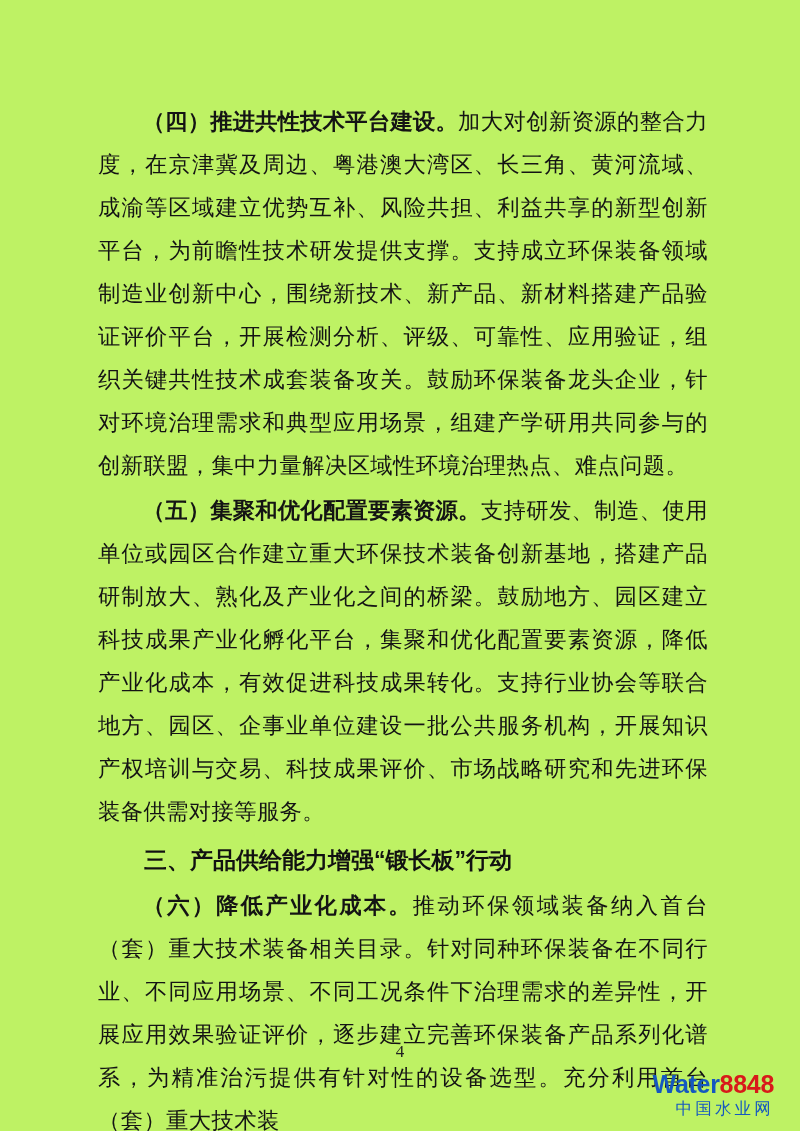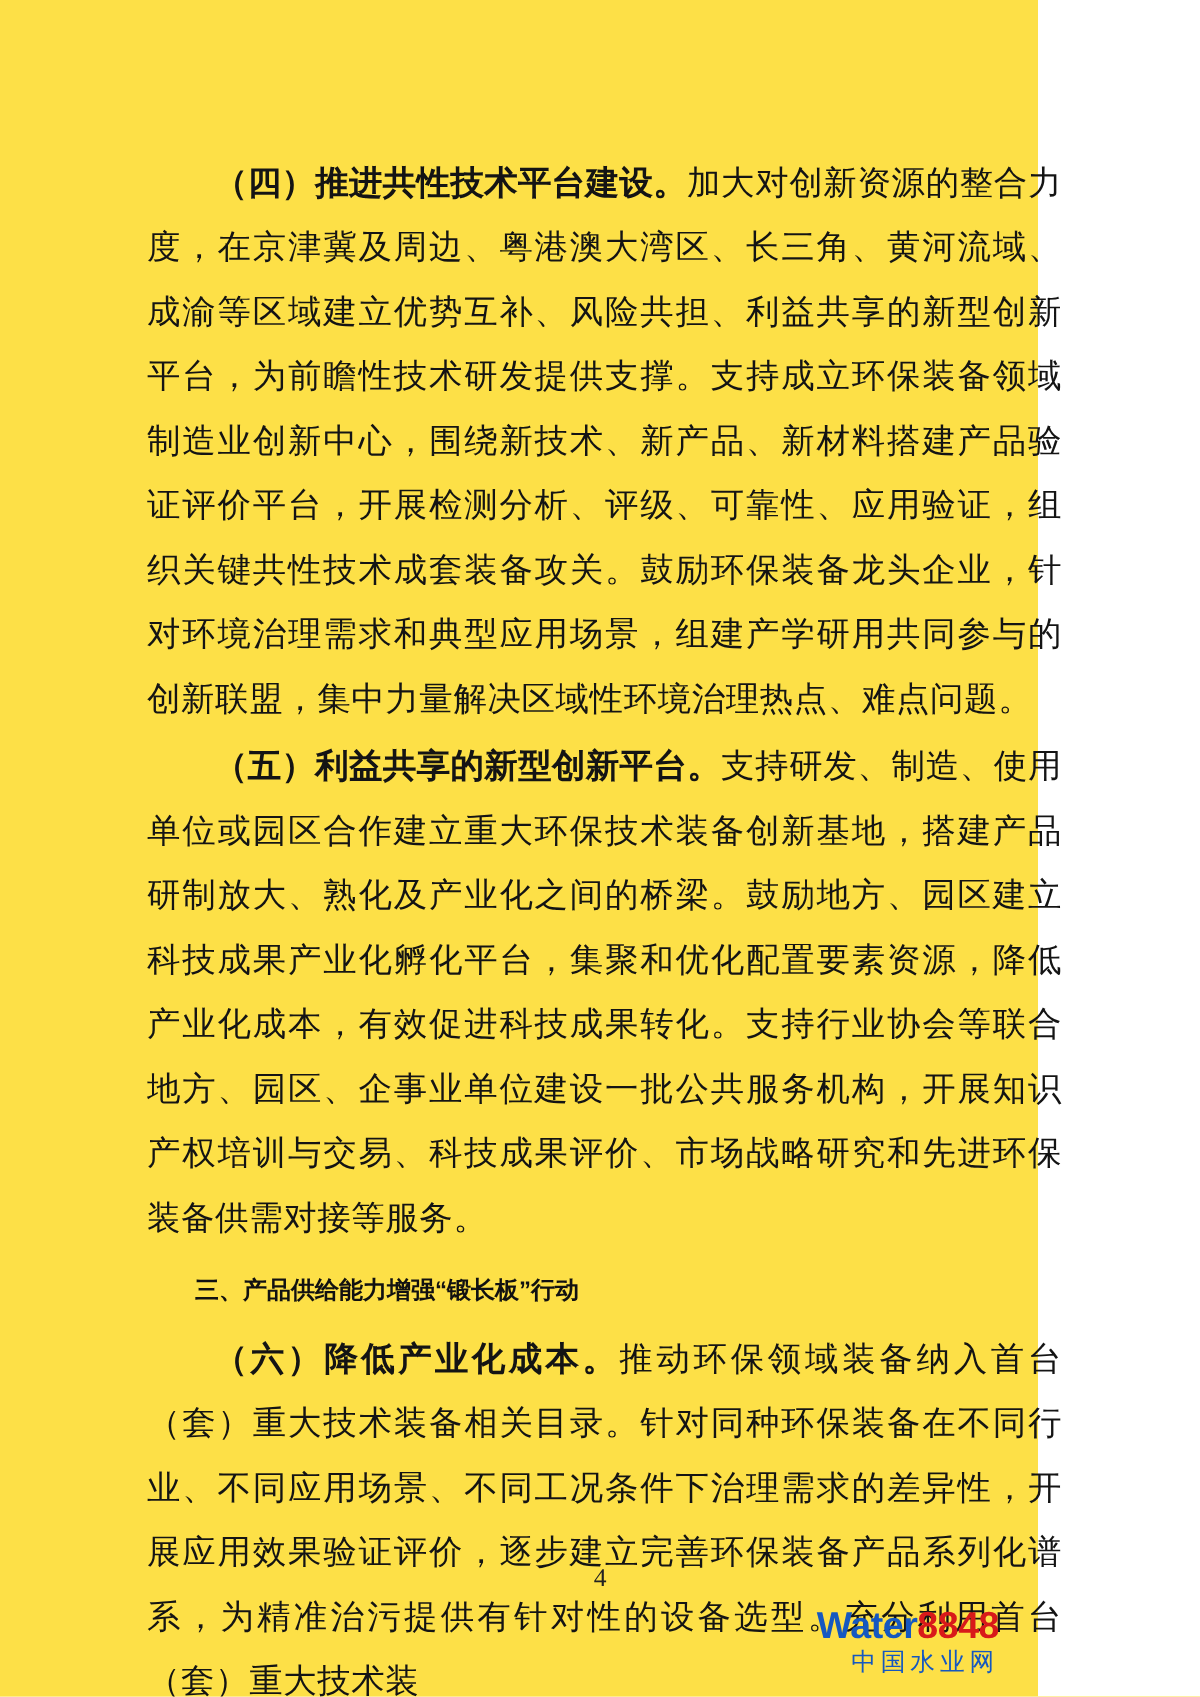--- a/index.html
+++ b/index.html
@@ -12,23 +12,23 @@
     background: #ffffff;
     font-family: "Liberation Serif", serif;
     color: #1a1a1a;
     position: relative;
     overflow: hidden;
   }
   .page {
     position: absolute;
     left: 0;
     top: 0;
-    width: 692px;
+    width: 800px;
     height: 1131px;
-    background: #fde047;
+    background: #bef264;
   }
   .content {
     position: absolute;
     left: 98px;
     top: 100px;
     width: 610px;
   }
   .para {
     font-size: 22.3px;
     line-height: 43px;
@@ -43,21 +43,21 @@
   }
   .indent {
     text-indent: 2em;
   }
   .lead {
     font-weight: bold;
     font-family: "Liberation Sans", sans-serif;
     letter-spacing: 0.2px;
   }
   .heading {
-    font-size: 16px;
+    font-size: 23px;
     line-height: 43px;
     font-weight: bold;
     font-family: "Liberation Sans", sans-serif;
     text-indent: 2em;
     margin: 6px 0 2px 0;
     color: #111111;
   }
   .page-number {
     position: absolute;
     left: 0;
@@ -100,21 +100,21 @@
 </style>
 </head>
 <body>
 
 <div class="page">
 
   <div class="content">
 
     <p class="para indent"><span class="lead">（四）推进共性技术平台建设。</span><span>加大对创新资源的整合力度，在京津冀及周边、粤港澳大湾区、长三角、黄河流域、成渝等区域建立优势互补、风险共担、利益共享的新型创新平台，为前瞻性技术研发提供支撑。支持成立环保装备领域制造业创新中心，围绕新技术、新产品、新材料搭建产品验证评价平台，开展检测分析、评级、可靠性、应用验证，组织关键共性技术成套装备攻关。鼓励环保装备龙头企业，针对环境治理需求和典型应用场景，组建产学研用共同参与的创新联盟，集中力量解决区域性环境治理热点、难点问题。</span></p>
 
-    <p class="para indent"><span class="lead">（五）利益共享的新型创新平台。</span><span>支持研发、制造、使用单位或园区合作建立重大环保技术装备创新基地，搭建产品研制放大、熟化及产业化之间的桥梁。鼓励地方、园区建立科技成果产业化孵化平台，集聚和优化配置要素资源，降低产业化成本，有效促进科技成果转化。支持行业协会等联合地方、园区、企事业单位建设一批公共服务机构，开展知识产权培训与交易、科技成果评价、市场战略研究和先进环保装备供需对接等服务。</span></p>
+    <p class="para indent"><span class="lead">（五）集聚和优化配置要素资源。</span><span>支持研发、制造、使用单位或园区合作建立重大环保技术装备创新基地，搭建产品研制放大、熟化及产业化之间的桥梁。鼓励地方、园区建立科技成果产业化孵化平台，集聚和优化配置要素资源，降低产业化成本，有效促进科技成果转化。支持行业协会等联合地方、园区、企事业单位建设一批公共服务机构，开展知识产权培训与交易、科技成果评价、市场战略研究和先进环保装备供需对接等服务。</span></p>
 
     <h2 class="heading">三、产品供给能力增强“锻长板”行动</h2>
 
     <p class="para indent"><span class="lead">（六）降低产业化成本。</span><span>推动环保领域装备纳入首台（套）重大技术装备相关目录。针对同种环保装备在不同行业、不同应用场景、不同工况条件下治理需求的差异性，开展应用效果验证评价，逐步建立完善环保装备产品系列化谱系，为精准治污提供有针对性的设备选型。充分利用首台（套）重大技术装</span></p>
 
   </div>
 
   <div class="page-number">4</div>
 
   <div class="watermark">

